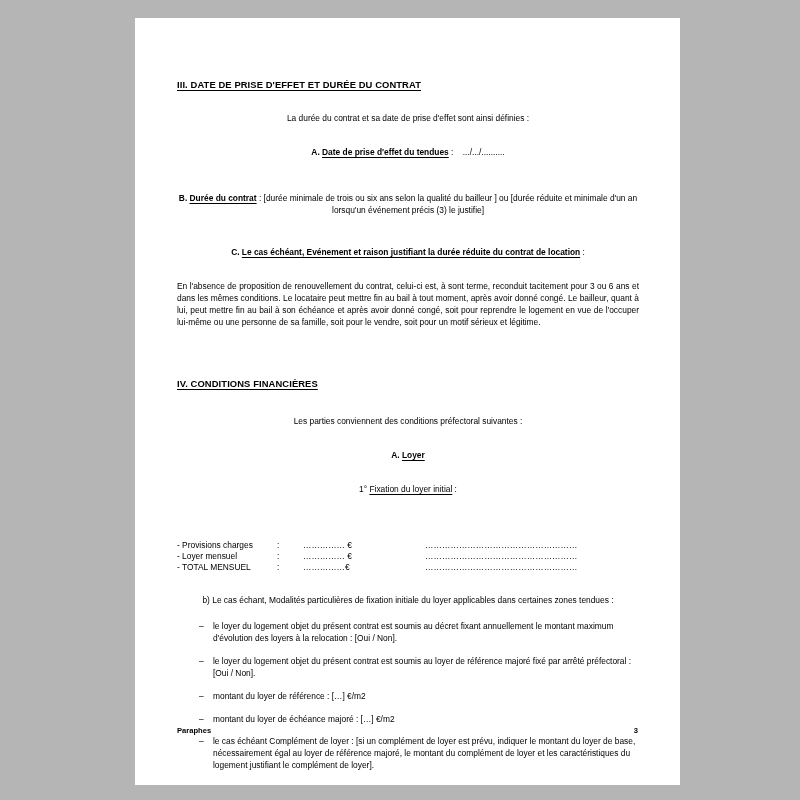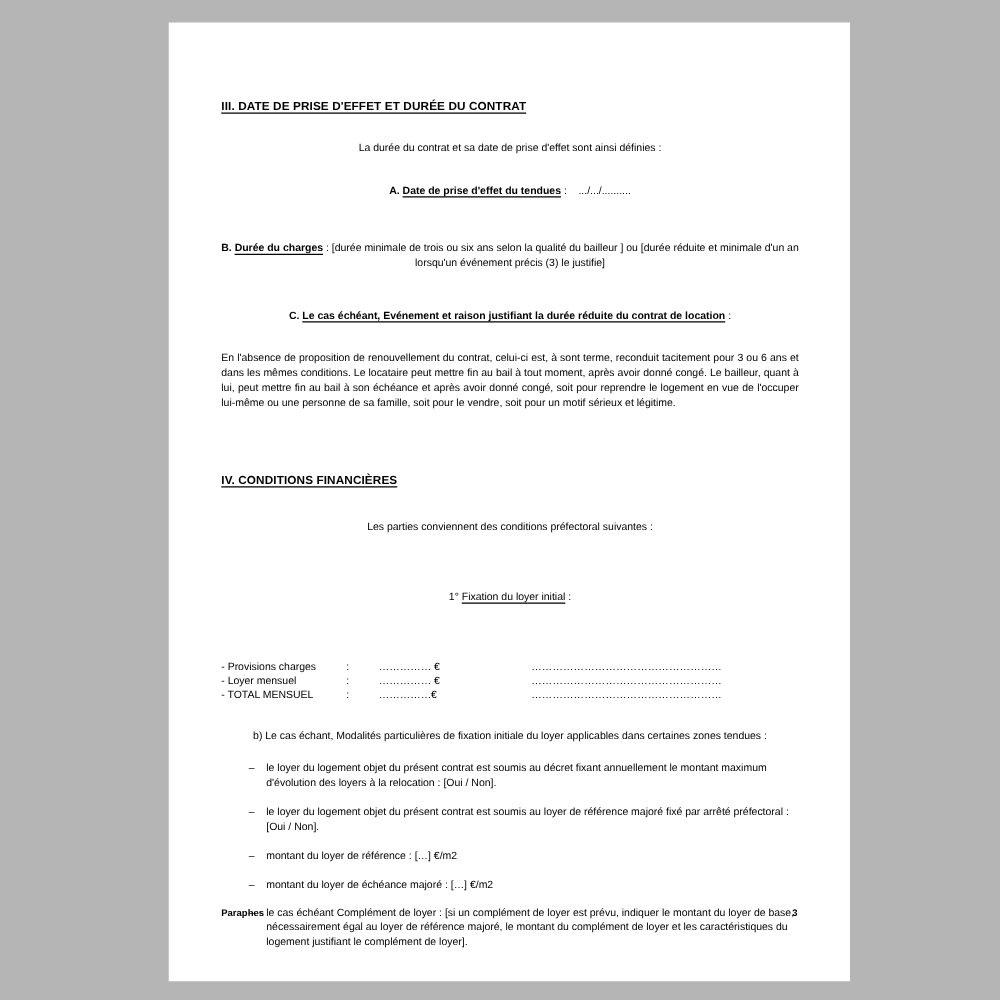--- a/index.html
+++ b/index.html
@@ -144,21 +144,21 @@
         <span class="lbl-bold u">Date de prise d'effet du tendues</span>
         <span>:</span>
         &nbsp;&nbsp;
         <span>.../.../..........</span>
       </div>
 
       <div class="sp-34"></div>
 
       <div class="para">
         <span class="lbl-bold">B.</span>
-        <span class="lbl-bold u">Durée du charges</span>
+        <span class="lbl-bold u">Durée du contrat</span>
         <span>:</span>
         <span>[durée minimale de trois ou six ans selon la qualité du bailleur ] ou [durée réduite et minimale d'un an lorsqu'un événement précis (3) le justifie]</span>
       </div>
 
       <div class="sp-30"></div>
 
       <div class="para">
         <span class="lbl-bold">C.</span>
         <span class="lbl-bold u">Le cas échéant, Evénement et raison justifiant la durée réduite du contrat de location</span>
         <span>:</span>
@@ -172,20 +172,24 @@
       <div class="sp-14"></div>
 
       <div class="h-section">IV. CONDITIONS FINANCIÈRES</div>
 
       <div class="sp-26"></div>
 
       <div class="para">Les parties conviennent des conditions préfectoral suivantes :</div>
 
       <div class="sp-22"></div>
 
+      <div class="para">
+        <span class="lbl-bold">A.</span>
+        <span class="lbl-bold u">Loyer</span>
+      </div>
 
       <div class="sp-22"></div>
 
       <div class="para">
         <span>1°</span>
         <span class="u">Fixation du loyer initial</span>
         <span>:</span>
       </div>
 
       <div class="sp-22"></div>

